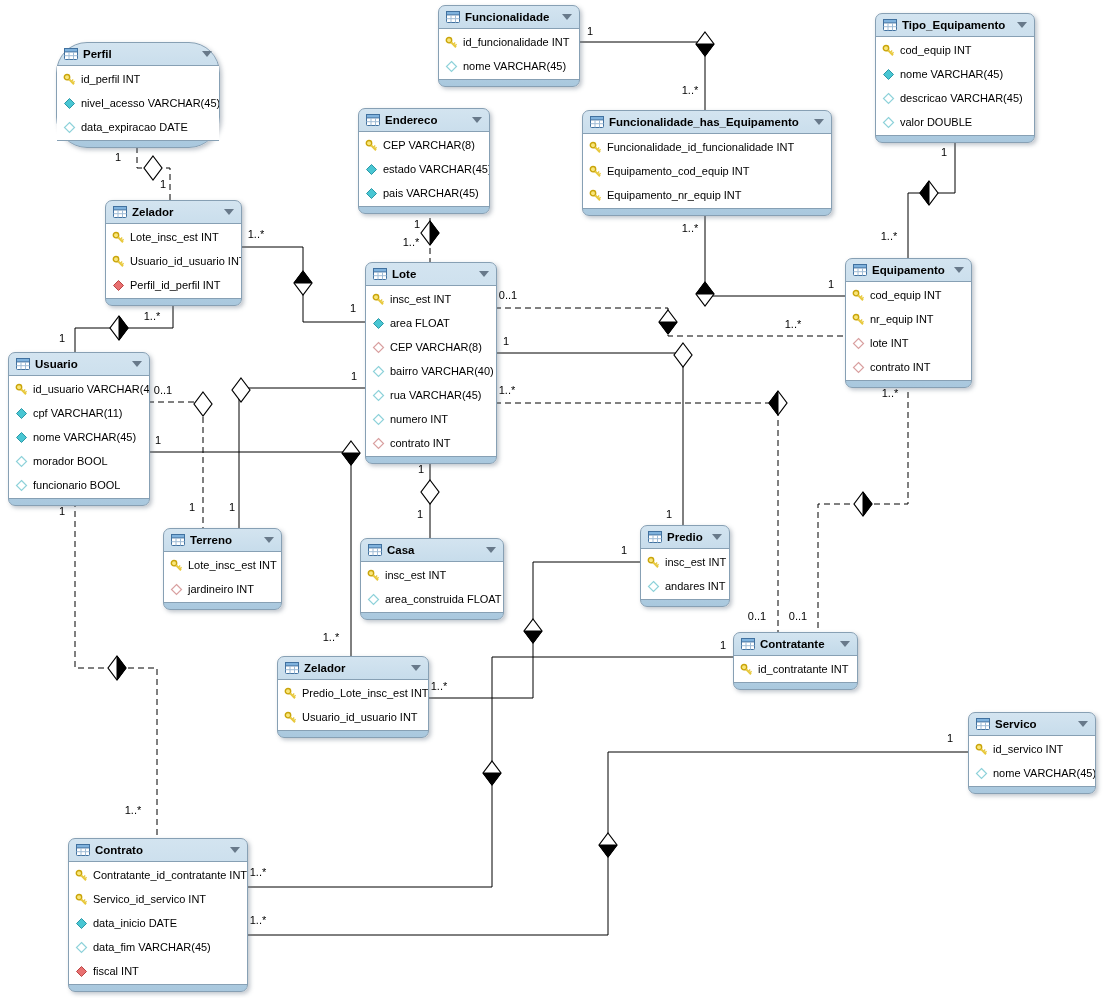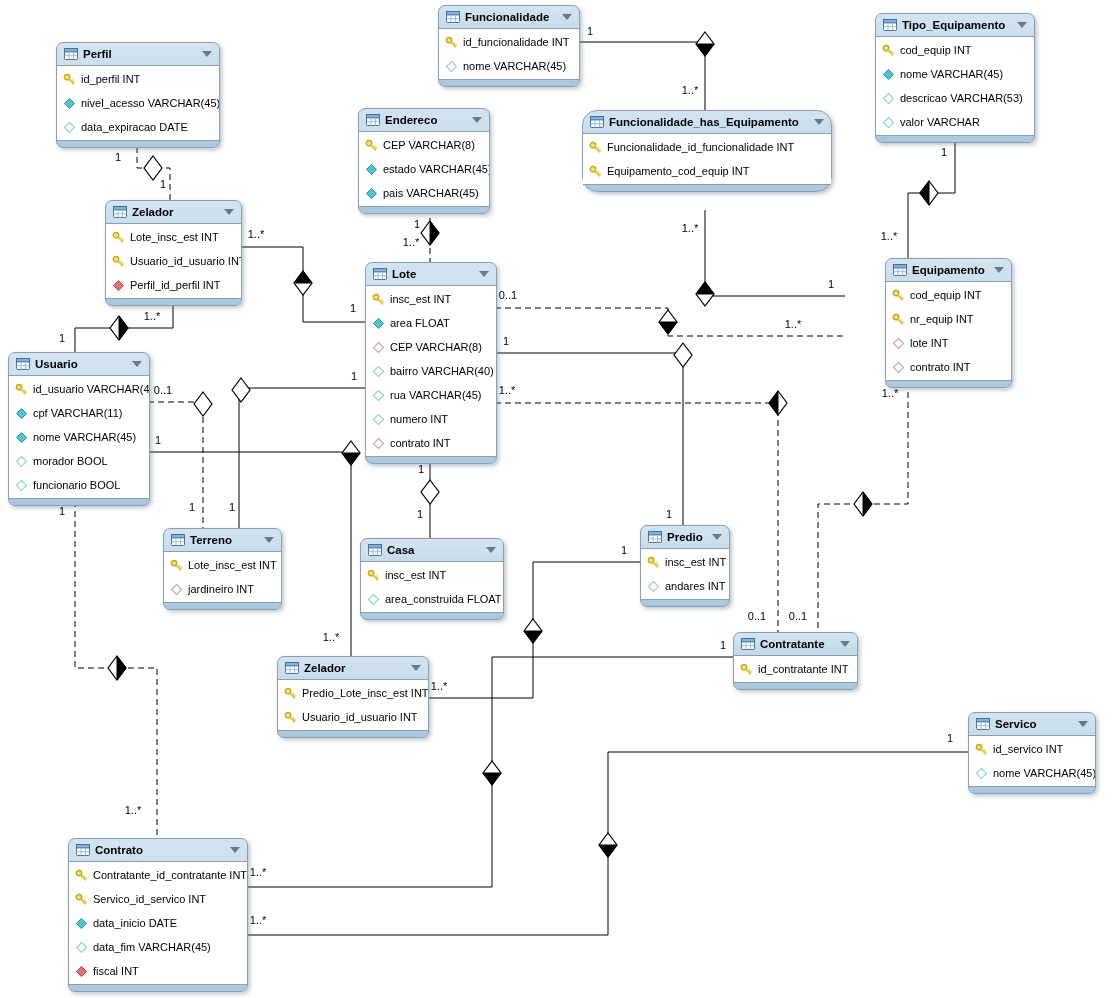--- a/index.html
+++ b/index.html
@@ -89,21 +89,21 @@
       <polygon points="863,492 872,504 863,516" fill="#000000" stroke="#000000"></polygon>
       <polygon points="533,619 542,631 533,643 524,631" fill="#ffffff" stroke="#000000" stroke-width="1.2"></polygon>
       <polygon points="524,631 533,643 542,631" fill="#000000" stroke="#000000"></polygon>
       <polygon points="117,656 126,668 117,680 108,668" fill="#ffffff" stroke="#000000" stroke-width="1.2"></polygon>
       <polygon points="117,656 126,668 117,680" fill="#000000" stroke="#000000"></polygon>
       <polygon points="492,761 501,773 492,785 483,773" fill="#ffffff" stroke="#000000" stroke-width="1.2"></polygon>
       <polygon points="483,773 492,785 501,773" fill="#000000" stroke="#000000"></polygon>
       <polygon points="608,833 617,845 608,857 599,845" fill="#ffffff" stroke="#000000" stroke-width="1.2"></polygon>
       <polygon points="599,845 608,857 617,845" fill="#000000" stroke="#000000"></polygon>
     </svg>
-<div class="tbl" style="left: 56px; top: 42px; width: 162px;">
+<div class="tbl" style="left: 56px; top: 42px; width: 162px; border-radius: 31px;">
       <div class="tbl-hdr">
         <span class="hdr-icon"><svg width="14" height="12" viewBox="0 0 14 12">
             <rect x="0.5" y="0.5" width="13" height="11" rx="1" fill="#ffffff" stroke="#41719f"></rect>
             <rect x="0.5" y="0.5" width="13" height="3.4" fill="#7fb2dd" stroke="#41719f"></rect>
             <path d="M5 4 V11.5 M9.5 4 V11.5 M0.5 7.7 H13.5" stroke="#9fbcd6" fill="none"></path>
           </svg></span>
         <span class="tbl-name">Perfil</span>
         <span class="tbl-arrow"></span>
       </div>
       <div class="tbl-body">
@@ -178,27 +178,27 @@
         <div class="tbl-row">
           <span class="row-icon"><svg width="13" height="13" viewBox="0 0 13 13">
               <polygon points="6.5,1.5 11.5,6.5 6.5,11.5 1.5,6.5" fill="#49c6d3" stroke="#2b98a6" stroke-width="1"></polygon>
             </svg></span>
           <span>nome VARCHAR(45)</span>
         </div>
         <div class="tbl-row">
           <span class="row-icon"><svg width="13" height="13" viewBox="0 0 13 13">
               <polygon points="6.5,1.5 11.5,6.5 6.5,11.5 1.5,6.5" fill="#ffffff" stroke="#8ed2da" stroke-width="1.2"></polygon>
             </svg></span>
-          <span>descricao VARCHAR(53)</span>
-        </div>
-        <div class="tbl-row">
-          <span class="row-icon"><svg width="13" height="13" viewBox="0 0 13 13">
-              <polygon points="6.5,1.5 11.5,6.5 6.5,11.5 1.5,6.5" fill="#ffffff" stroke="#8ed2da" stroke-width="1.2"></polygon>
-            </svg></span>
-          <span>valor VARCHAR</span>
+          <span>descricao VARCHAR(45)</span>
+        </div>
+        <div class="tbl-row">
+          <span class="row-icon"><svg width="13" height="13" viewBox="0 0 13 13">
+              <polygon points="6.5,1.5 11.5,6.5 6.5,11.5 1.5,6.5" fill="#ffffff" stroke="#8ed2da" stroke-width="1.2"></polygon>
+            </svg></span>
+          <span>valor DOUBLE</span>
         </div>
       </div>
     </div>
     <div class="tbl" style="left: 358px; top: 108px; width: 130px;">
       <div class="tbl-hdr">
         <span class="hdr-icon"><svg width="14" height="12" viewBox="0 0 14 12">
             <rect x="0.5" y="0.5" width="13" height="11" rx="1" fill="#ffffff" stroke="#41719f"></rect>
             <rect x="0.5" y="0.5" width="13" height="3.4" fill="#7fb2dd" stroke="#41719f"></rect>
             <path d="M5 4 V11.5 M9.5 4 V11.5 M0.5 7.7 H13.5" stroke="#9fbcd6" fill="none"></path>
           </svg></span>
@@ -221,21 +221,21 @@
           <span>estado VARCHAR(45)</span>
         </div>
         <div class="tbl-row">
           <span class="row-icon"><svg width="13" height="13" viewBox="0 0 13 13">
               <polygon points="6.5,1.5 11.5,6.5 6.5,11.5 1.5,6.5" fill="#49c6d3" stroke="#2b98a6" stroke-width="1"></polygon>
             </svg></span>
           <span>pais VARCHAR(45)</span>
         </div>
       </div>
     </div>
-    <div class="tbl" style="left: 582px; top: 110px; width: 248px; border-radius: 15px;">
+    <div class="tbl" style="left: 582px; top: 110px; width: 248px;">
       <div class="tbl-hdr">
         <span class="hdr-icon"><svg width="14" height="12" viewBox="0 0 14 12">
             <rect x="0.5" y="0.5" width="13" height="11" rx="1" fill="#ffffff" stroke="#41719f"></rect>
             <rect x="0.5" y="0.5" width="13" height="3.4" fill="#7fb2dd" stroke="#41719f"></rect>
             <path d="M5 4 V11.5 M9.5 4 V11.5 M0.5 7.7 H13.5" stroke="#9fbcd6" fill="none"></path>
           </svg></span>
         <span class="tbl-name">Funcionalidade_has_Equipamento</span>
         <span class="tbl-arrow"></span>
       </div>
       <div class="tbl-body">
@@ -248,20 +248,28 @@
           <span>Funcionalidade_id_funcionalidade INT</span>
         </div>
         <div class="tbl-row">
           <span class="row-icon"><svg width="13" height="13" viewBox="0 0 13 13">
               <circle cx="4" cy="4.2" r="2.7" fill="#f9e67a" stroke="#c9a40a" stroke-width="1.4"></circle>
               <path d="M6.1 6.3 L11 11.2" stroke="#e8c93e" stroke-width="2"></path>
               <path d="M8.3 8.5 L10.2 6.6 M9.8 10 L11.6 8.2" stroke="#e8c93e" stroke-width="1.4"></path>
             </svg></span>
           <span>Equipamento_cod_equip INT</span>
         </div>
+        <div class="tbl-row">
+          <span class="row-icon"><svg width="13" height="13" viewBox="0 0 13 13">
+              <circle cx="4" cy="4.2" r="2.7" fill="#f9e67a" stroke="#c9a40a" stroke-width="1.4"></circle>
+              <path d="M6.1 6.3 L11 11.2" stroke="#e8c93e" stroke-width="2"></path>
+              <path d="M8.3 8.5 L10.2 6.6 M9.8 10 L11.6 8.2" stroke="#e8c93e" stroke-width="1.4"></path>
+            </svg></span>
+          <span>Equipamento_nr_equip INT</span>
+        </div>
       </div>
     </div>
     <div class="tbl" style="left: 105px; top: 200px; width: 135px;">
       <div class="tbl-hdr">
         <span class="hdr-icon"><svg width="14" height="12" viewBox="0 0 14 12">
             <rect x="0.5" y="0.5" width="13" height="11" rx="1" fill="#ffffff" stroke="#41719f"></rect>
             <rect x="0.5" y="0.5" width="13" height="3.4" fill="#7fb2dd" stroke="#41719f"></rect>
             <path d="M5 4 V11.5 M9.5 4 V11.5 M0.5 7.7 H13.5" stroke="#9fbcd6" fill="none"></path>
           </svg></span>
         <span class="tbl-name">Zelador</span>
@@ -342,21 +350,21 @@
           <span>numero INT</span>
         </div>
         <div class="tbl-row">
           <span class="row-icon"><svg width="13" height="13" viewBox="0 0 13 13">
               <polygon points="6.5,1.5 11.5,6.5 6.5,11.5 1.5,6.5" fill="#ffffff" stroke="#d9a0a0" stroke-width="1.2"></polygon>
             </svg></span>
           <span>contrato INT</span>
         </div>
       </div>
     </div>
-    <div class="tbl" style="left: 845px; top: 258px; width: 125px; margin-left: 40px;">
+    <div class="tbl" style="left: 845px; top: 258px; width: 125px;">
       <div class="tbl-hdr">
         <span class="hdr-icon"><svg width="14" height="12" viewBox="0 0 14 12">
             <rect x="0.5" y="0.5" width="13" height="11" rx="1" fill="#ffffff" stroke="#41719f"></rect>
             <rect x="0.5" y="0.5" width="13" height="3.4" fill="#7fb2dd" stroke="#41719f"></rect>
             <path d="M5 4 V11.5 M9.5 4 V11.5 M0.5 7.7 H13.5" stroke="#9fbcd6" fill="none"></path>
           </svg></span>
         <span class="tbl-name">Equipamento</span>
         <span class="tbl-arrow"></span>
       </div>
       <div class="tbl-body">

